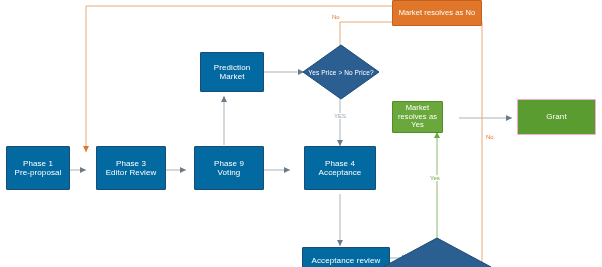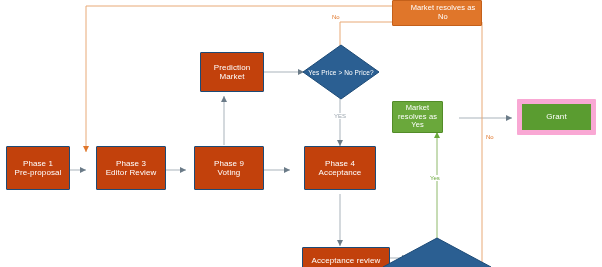--- a/index.html
+++ b/index.html
@@ -34,38 +34,37 @@
     text-align: center;
     color: #ffffff;
     line-height: 1.18;
     letter-spacing: .1px;
     white-space: pre-line;
   }
   .node.box {
     border-radius: 1px;
   }
   .node.blue {
-    background: #c2410c;
+    background: #0369a1;
     border: 1px solid #1c4a76;
     font-size: 8px;
   }
   .node.orange {
     background: #e0762a;
     border: 1px solid #c4601a;
     font-size: 7.5px;
-    padding-left: 12px;
   }
   .node.green {
     background: #6aa83b;
     border: 1px solid #538c28;
     font-size: 7.5px;
   }
   .node.green-dark {
     background: #5a9c30;
-    border: 5px solid #f9a8d4;
+    border: 1px solid #f9a8d4;
     font-size: 8px;
   }
   .diamond {
     position: absolute;
     display: flex;
     align-items: center;
     justify-content: center;
   }
   .diamond .shape {
     position: absolute;

